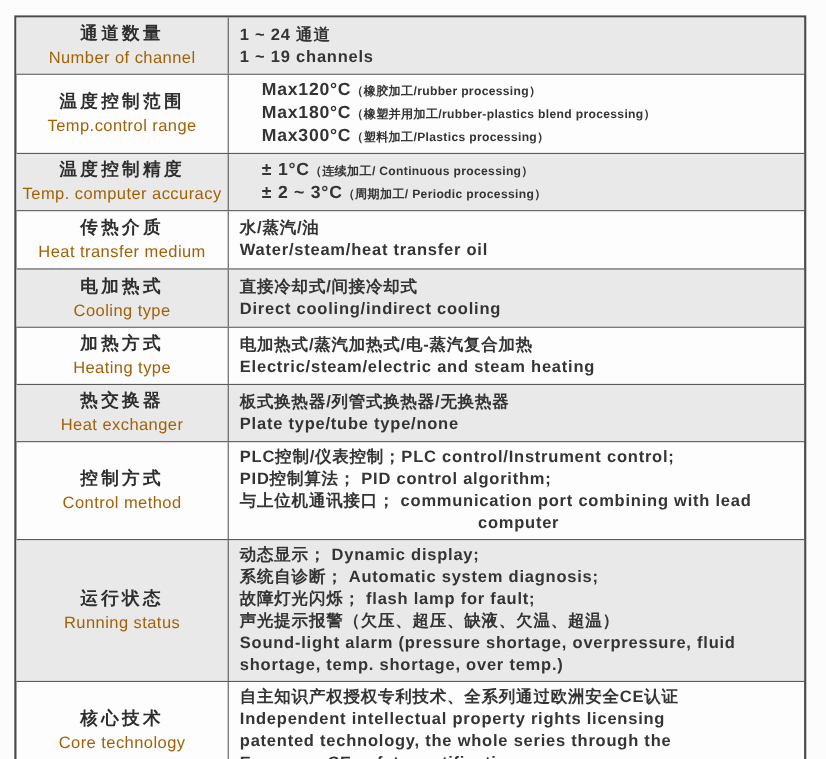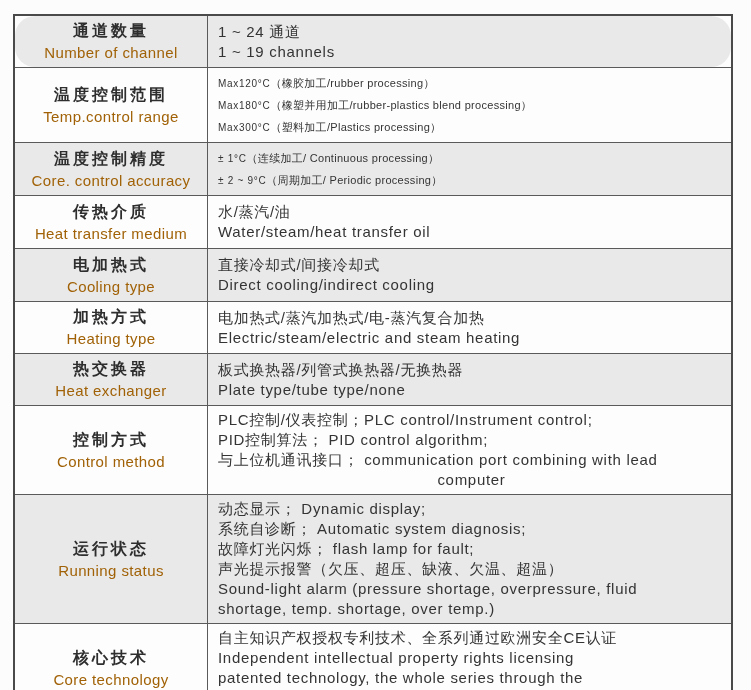--- a/index.html
+++ b/index.html
@@ -32,20 +32,21 @@
     width: 193px;
     flex: 0 0 193px;
     text-align: center;
     border-right: 1.5px solid #5a5a5a;
     padding: 4px 4px;
   }
   .value-cell {
     flex: 1 1 auto;
     padding: 4px 6px 4px 10px;
     text-align: left;
+    font-weight: bold;
   }
   .label-zh {
     font-size: 16px;
     font-weight: bold;
     letter-spacing: 3px;
     color: #2e2e2e;
     line-height: 22px;
   }
   .label-en {
     font-size: 15px;
@@ -54,30 +55,31 @@
     line-height: 21px;
   }
   .value-line {
     font-size: 15px;
     letter-spacing: 0.7px;
     color: #343434;
     line-height: 20px;
     white-space: nowrap;
   }
   .value-line .main {
-    font-size: 10px;
+    font-size: 16px;
     letter-spacing: 0.7px;
+    margin-left: 20px;
   }
   .value-line .paren {
     font-size: 11px;
     letter-spacing: 0.3px;
   }
   .value-line.center { text-align: center; white-space: normal; }
   
-  .spec-row:nth-of-type(1)  { min-height: 48px; border-radius: 20px; }
+  .spec-row:nth-of-type(1)  { min-height: 48px; }
   .spec-row:nth-of-type(2)  { min-height: 62px; }
   .spec-row:nth-of-type(3)  { min-height: 48px; }
   .spec-row:nth-of-type(4)  { min-height: 53px; }
   .spec-row:nth-of-type(5)  { min-height: 53px; }
   .spec-row:nth-of-type(6)  { min-height: 51px; }
   .spec-row:nth-of-type(7)  { min-height: 47px; }
   .spec-row:nth-of-type(8)  { min-height: 83px; }
   .spec-row:nth-of-type(9)  { min-height: 128px; }
   .spec-row:nth-of-type(10) { min-height: 87px; }
 </style>
@@ -102,25 +104,25 @@
       </div>
       <div class="cell value-cell">
         <div class="value-line"><span class="main">Max120°C</span><span class="paren">（橡胶加工/rubber processing）</span></div>
         <div class="value-line"><span class="main">Max180°C</span><span class="paren">（橡塑并用加工/rubber-plastics blend processing）</span></div>
         <div class="value-line"><span class="main">Max300°C</span><span class="paren">（塑料加工/Plastics processing）</span></div>
       </div>
     </div>
     <div class="spec-row shaded">
       <div class="cell label-cell">
         <div class="label-zh">温度控制精度</div>
-        <div class="label-en">Core. control accuracy</div>
+        <div class="label-en">Temp. computer accuracy</div>
       </div>
       <div class="cell value-cell">
         <div class="value-line"><span class="main">± 1°C</span><span class="paren">（连续加工/ Continuous processing）</span></div>
-        <div class="value-line"><span class="main">± 2 ~ 9°C</span><span class="paren">（周期加工/ Periodic processing）</span></div>
+        <div class="value-line"><span class="main">± 2 ~ 3°C</span><span class="paren">（周期加工/ Periodic processing）</span></div>
       </div>
     </div>
     <div class="spec-row">
       <div class="cell label-cell">
         <div class="label-zh">传热介质</div>
         <div class="label-en">Heat transfer medium</div>
       </div>
       <div class="cell value-cell">
         <div class="value-line">水/蒸汽/油</div>
         <div class="value-line">Water/steam/heat transfer oil</div>

